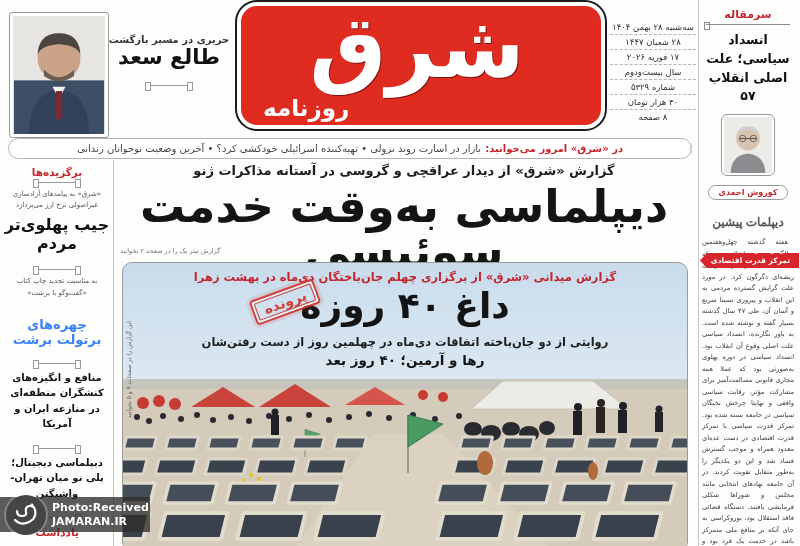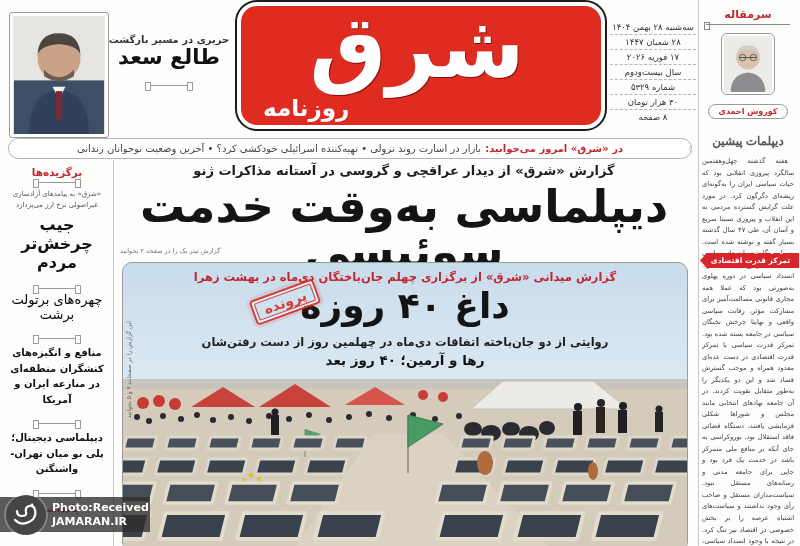--- a/index.html
+++ b/index.html
@@ -73,21 +73,21 @@
   .ed-body p{margin:0 0 4px;text-indent:6px;}
   .ribbon{position:absolute;left:700px;top:253px;width:99px;height:15px;background:#d6252b;
         clip-path:polygon(0 50%,7% 0,100% 0,100% 100%,7% 100%);display:flex;align-items:center;
         justify-content:center;color:#fff;font-size:7.5px;font-weight:bold;text-align:center;
         line-height:1.5;padding:0 4px 0 6px;box-sizing:border-box;}
   
   .sidebar{position:absolute;left:4px;top:166px;width:106px;text-align:center;}
   .sb-header{color:#c2272d;font-size:10.5px;font-weight:bold;}
   .sb-kicker{font-size:7px;color:#555;line-height:1.6;margin-top:6px;}
   .sb-title-lg{font-size:16px;font-weight:bold;color:#111;margin-top:4px;}
-  .sb-title-md{font-size:13px;font-weight:normal;color:#000000;margin-top:3px;}
+  .sb-title-md{font-size:13px;font-weight:bold;color:#3b82f6;margin-top:18px;}
   .sb-title-sm{font-size:10px;font-weight:bold;color:#111;line-height:1.55;margin-top:6px;}
   
   .watermark{position:absolute;left:0;top:497px;width:150px;height:35px;
         background:rgba(45,45,45,.78);display:flex;align-items:center;direction:ltr;z-index:9;}
   .wm-logo{width:40px;height:40px;border-radius:50%;background:#454545;margin-left:6px;
         margin-right:6px;flex:none;display:flex;align-items:center;justify-content:center;
         box-shadow:0 0 0 2px rgba(255,255,255,.25);}
   .wm-text{color:#fff;font-size:11px;font-weight:bold;line-height:1.25;font-family:"DejaVu Sans",sans-serif;}
 </style>
 </head>
@@ -262,20 +262,21 @@
     <div class="feature-title">داغ ۴۰ روزه</div>
     <div class="feature-sub1">روایتی از دو جان‌باخته اتفاقات دی‌ماه در چهلمین روز از دست رفتن‌شان</div>
     <div class="feature-sub2">رها و آرمین؛ ۴۰ روز بعد</div>
     <div class="stamp">پرونده</div>
     <div class="vcaption">این گزارش را در صفحات ۴ و ۵ بخوانید</div>
   </div>
 
   <div class="editorial">
     <div class="ed-header">سرمقاله</div>
     <div class="ed-rule"></div>
+    <div class="ed-title">انسداد سیاسی؛ علت اصلی انقلاب ۵۷</div>
     <div class="ed-photo">
       <svg viewBox="0 0 44 52">
         <rect width="44" height="52" fill="#edebe7"></rect>
         <path d="M6 52 Q6 36 22 34 Q38 36 38 52 Z" fill="#8c8c90"></path>
         <circle cx="22" cy="20" r="11" fill="#d9c3ae"></circle>
         <path d="M11 18 Q13 8 22 9 Q31 8 33 18 Q30 12 22 12 Q14 12 11 18 Z" fill="#cfcfd2"></path>
         <line x1="14" y1="20" x2="30" y2="20" stroke="#555" stroke-width="1"></line>
         <circle cx="17" cy="20" r="3" fill="none" stroke="#555" stroke-width="0.8"></circle>
         <circle cx="27" cy="20" r="3" fill="none" stroke="#555" stroke-width="0.8"></circle>
       </svg>
@@ -288,25 +289,26 @@
     </div>
   </div>
   <div class="ribbon">تمرکز قدرت سیاسی با تمرکز قدرت اقتصادی در دست عده‌ای معدود</div>
 
   <div class="sidebar">
     <div class="sb-header">برگزیده‌ها</div>
     <div class="orn" style="margin-top:4px"></div>
 
     <div>
       <div class="sb-kicker">«شرق» به پیامدهای آزادسازی غیراصولی نرخ ارز می‌پردازد</div>
-      <div class="sb-title-lg">جیب چرخش‌تر مردم</div>
+      <div class="sb-title-lg">جیب پهلوی‌تر مردم</div>
     </div>
     <div class="orn"></div>
 
     <div>
+      <div class="sb-kicker">به مناسبت تجدید چاپ کتاب «گفت‌وگو با برشت»</div>
       <div class="sb-title-md">چهره‌های برتولت برشت</div>
     </div>
     <div class="orn"></div>
 
     <div>
       <div class="sb-title-sm">منافع و انگیزه‌های کنشگران منطقه‌ای در منازعه ایران و آمریکا</div>
     </div>
     <div class="orn"></div>
 
     <div>

